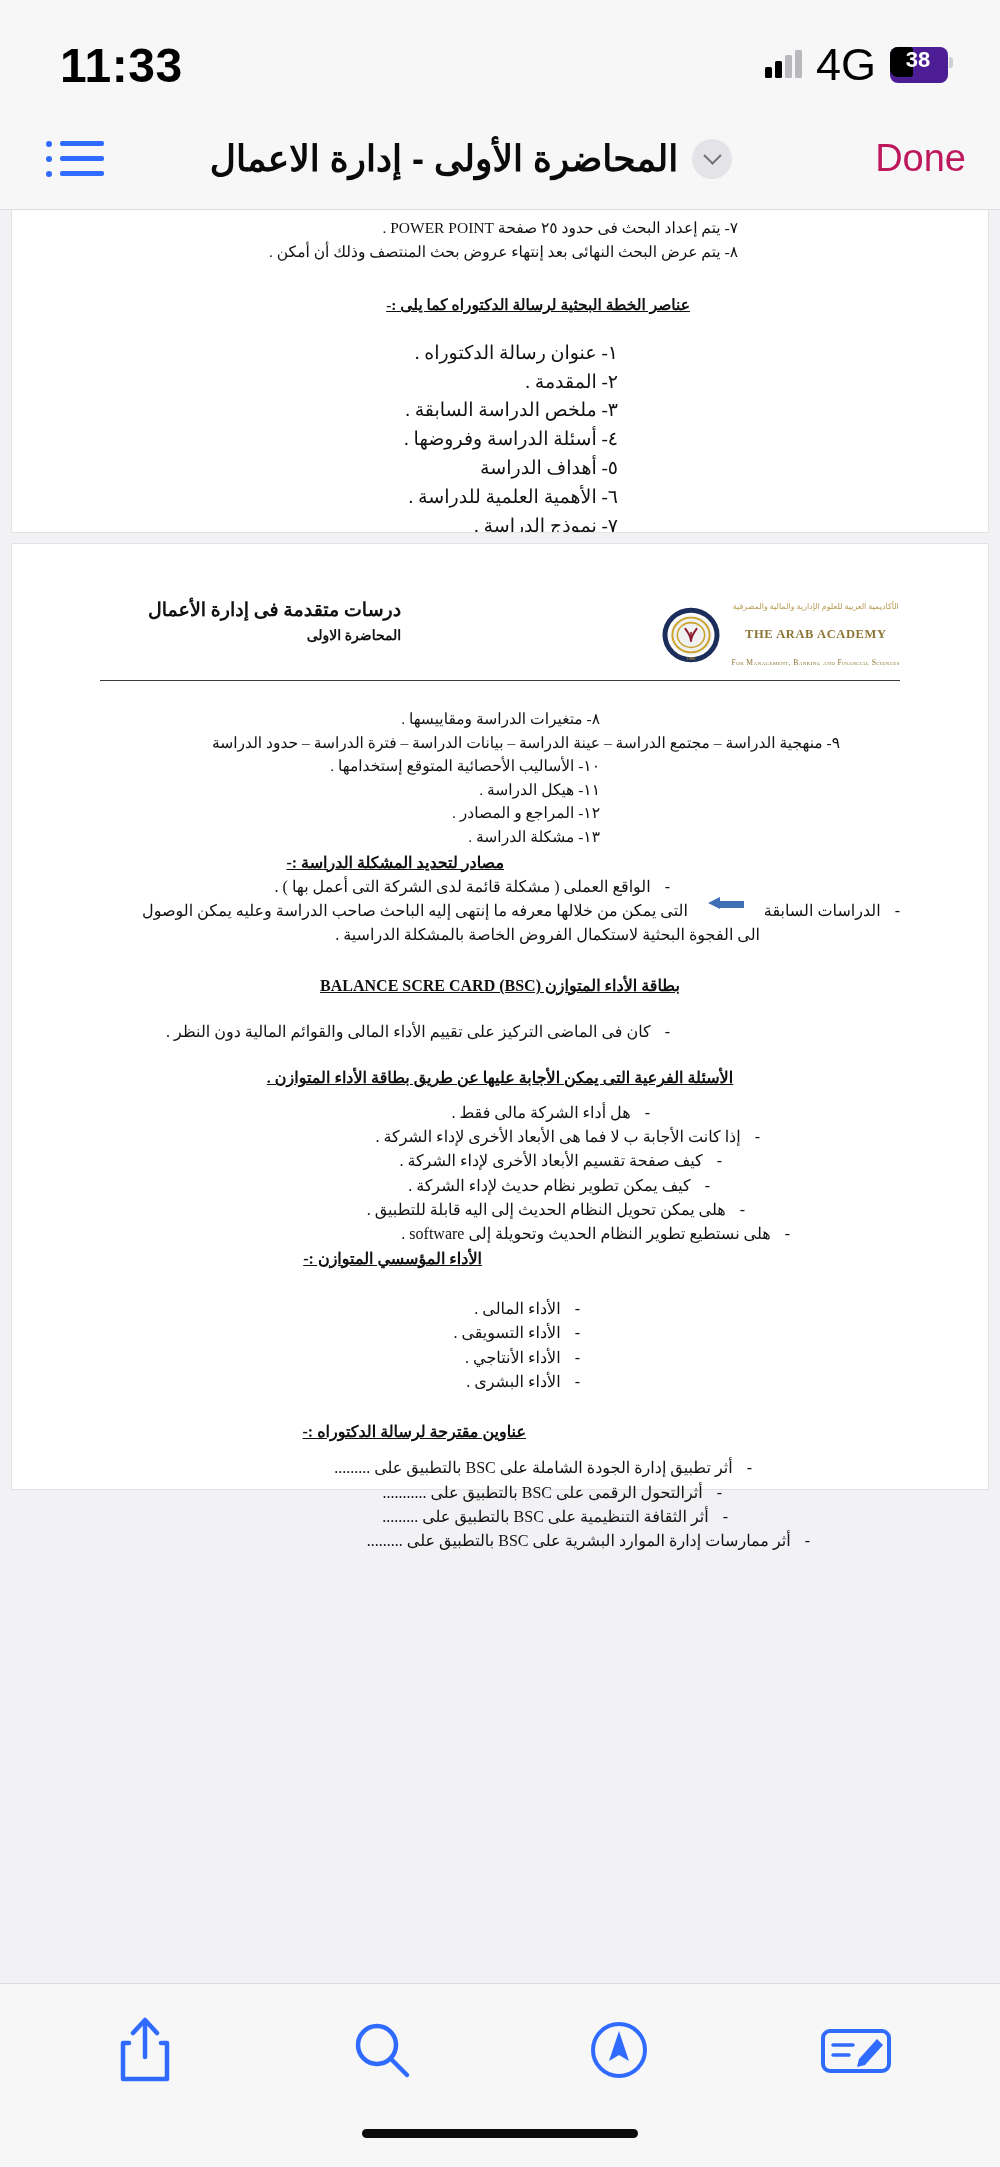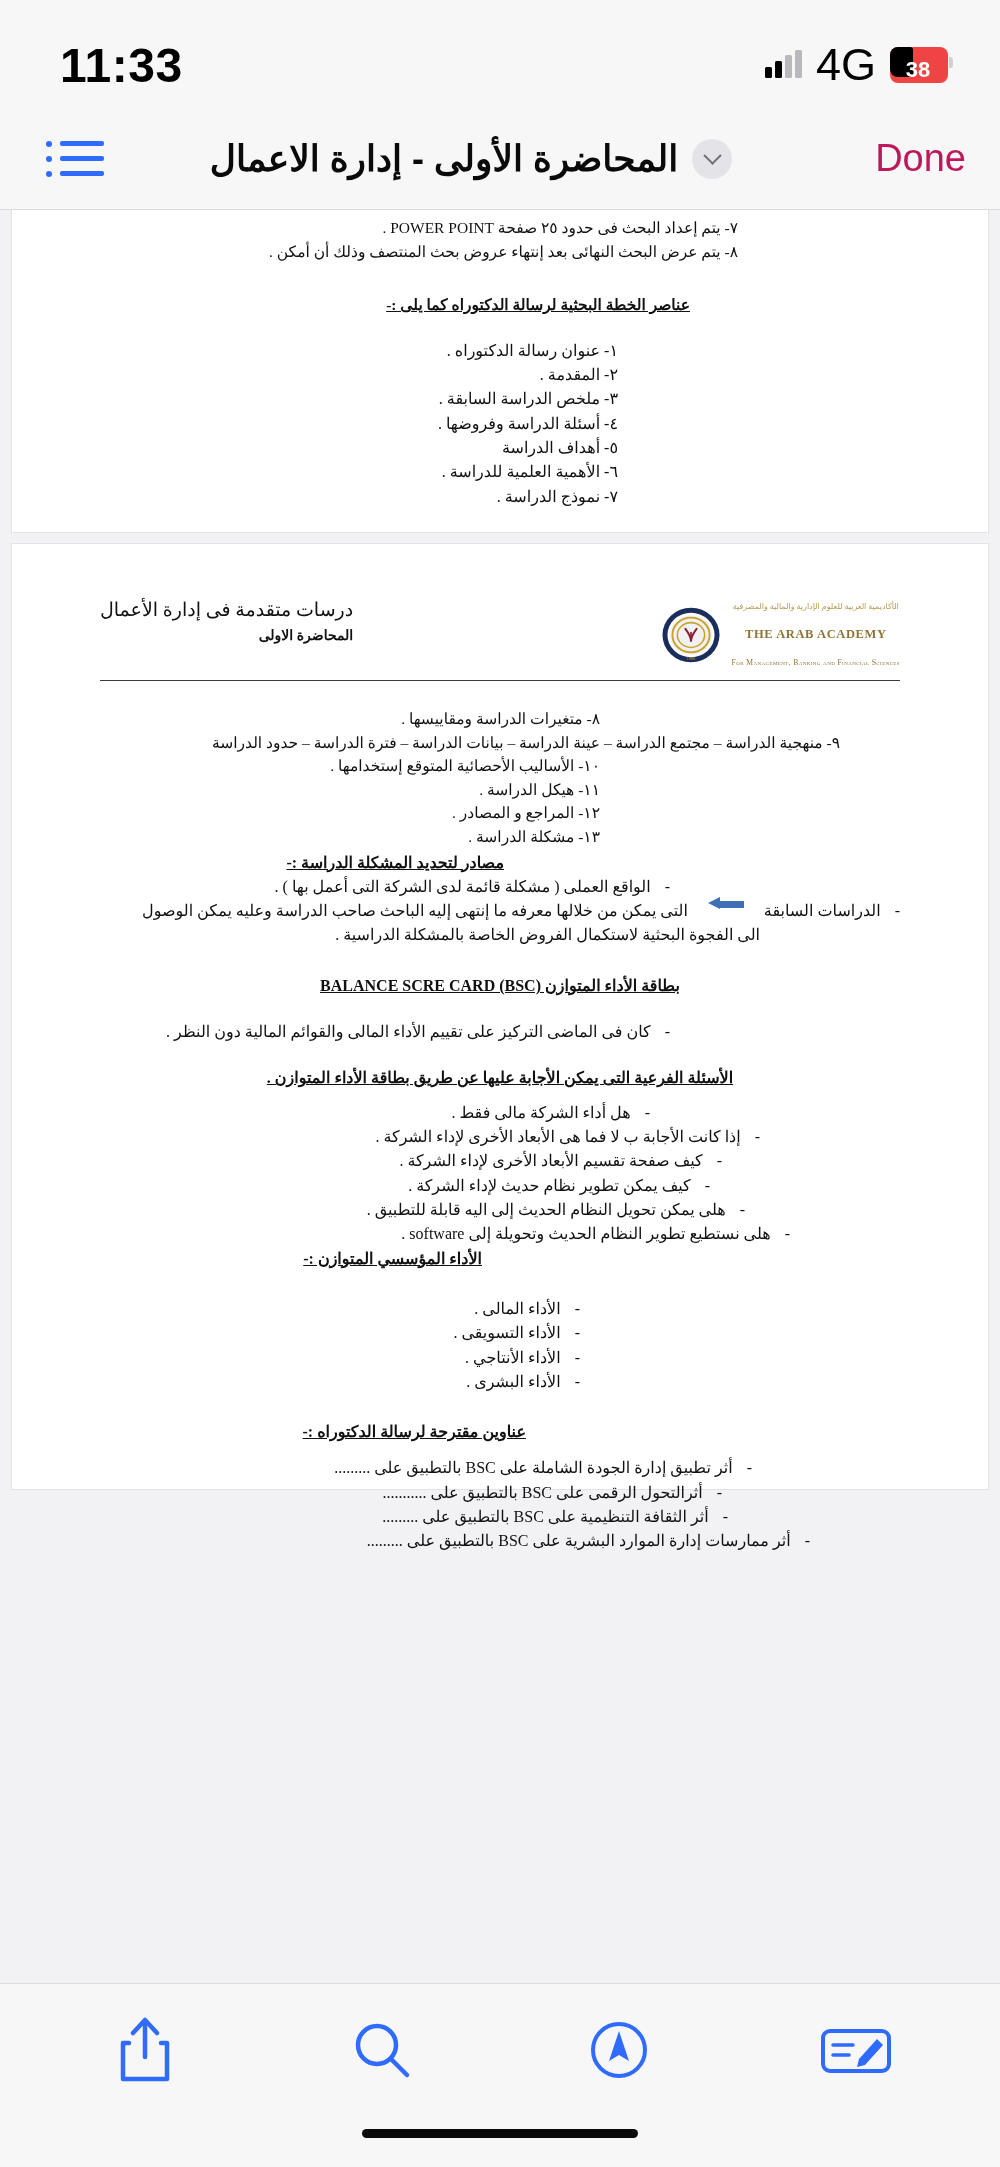--- a/index.html
+++ b/index.html
@@ -58,23 +58,23 @@
   .sb-net {
     font-size: 45px;
     font-weight: 500;
     color: #000;
     letter-spacing: 0px;
   }
   .battery {
     position: relative;
     width: 58px; height: 36px;
     border-radius: 8px;
-    background: #ef4444;
-    display: flex;
-    align-items: flex-end;
+    background: #4c1d95;
+    display: flex;
+    align-items: flex-start;
   }
   .battery .fill {
     position: absolute;
     left: 0; top: 0;
     height: 30px;
     width: 39%;
     border-radius: 8px 3px 3px 8px;
     background: #000;
   }
   .battery .lvl {
@@ -180,33 +180,33 @@
     font-family: "Liberation Serif", "DejaVu Serif", serif;
     color: #111;
     line-height: 1.52;
   }
   .ul  { text-decoration: underline; font-weight: 700; }
 
   .p1-lines { padding-top: 6px; }
   .p1-lines .ln { font-size: 15.5px; padding-right: 210px; }
   .p1-head { margin-top: 30px; padding-right: 258px; font-size: 15.5px; }
   .p1-list { margin-top: 22px; padding-right: 330px; }
-  .p1-list .li { font-size: 16px; line-height: 1.52; }
+  .p1-list .li { font-size: 19px; line-height: 1.52; }
 
   
   .p2-head {
     display: flex;
     align-items: flex-start;
     justify-content: space-between;
     padding: 6px 46px 0 46px;
   }
   .p2-head-txt { direction: rtl; text-align: right; }
   .p2-head-txt .h1 {
     font-family: "Liberation Serif", serif;
-    font-size: 19px; font-weight: 400; color: #111;
+    font-size: 19px; font-weight: 700; color: #111; margin-left: 48px;
   }
   .p2-head-txt .h2 {
     font-family: "Liberation Serif", serif;
     font-size: 14px; font-weight: 700; color: #111; margin-top: 6px;
   }
   .logo-wrap { display: flex; align-items: center; gap: 10px; margin-top: 4px; }
   .seal { width: 62px; height: 62px; }
   .logo-text { display: flex; flex-direction: column; align-items: center; gap: 16px; }
   .logo-ar {
     font-size: 8px; color: #b79b52; letter-spacing: 0.2px;

